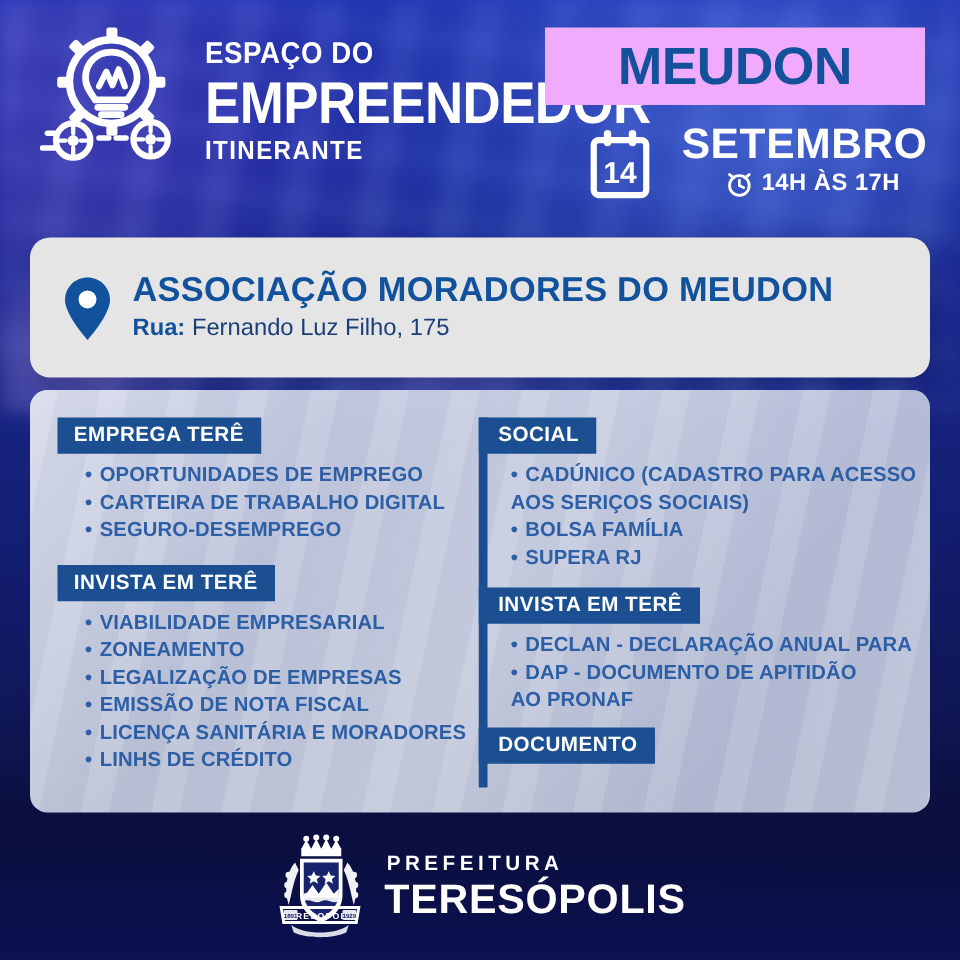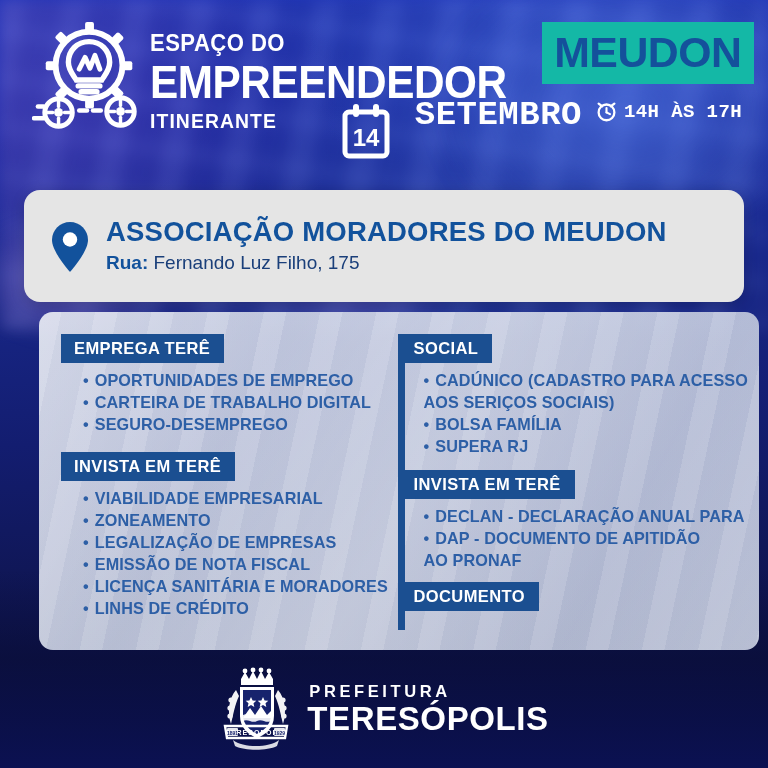--- a/index.html
+++ b/index.html
@@ -56,56 +56,56 @@
     position:absolute; left:0; bottom:0; width:768px; height:200px;
     background: linear-gradient(180deg, rgba(10,14,60,0) 0%, rgba(9,13,55,0.65) 45%, #0b1152 100%);
   }
 
   
   .header {
     position: absolute; left:0; top:0; width:768px; height:182px;
   }
   .logo-block {
     position:absolute; left:32px; top:20px;
-    display:flex; align-items:center; 
+    display:flex; align-items:center; gap:14px;
   }
   .logo-mark { width:118px; height:118px; flex:none; }
   .logo-text { padding-top:4px; }
   .logo-l1 {
     color:#ffffff; font-size:24px; font-weight:bold; letter-spacing:0.5px;
     line-height:1; font-stretch:condensed; transform: scaleX(0.92); transform-origin:left center;
   }
   .logo-l2 {
     color:#ffffff; font-size:47px; font-weight:bold; letter-spacing:-0.5px;
     line-height:1.06; transform: scaleX(0.90); transform-origin:left center;
     margin-top:2px;
   }
   .logo-l3 {
     color:#ffffff; font-size:21px; font-weight:bold; letter-spacing:1.2px;
     line-height:1; transform: scaleX(0.92); transform-origin:left center;
     margin-top:3px;
   }
 
   .meudon-badge {
-    position:absolute; right:14px; top:22px;
-    width:212px; height:62px;
-    background:#14b8a6;
+    position:absolute; right:28px; top:22px;
+    width:304px; height:62px;
+    background:#f0abfc;
     display:flex; align-items:center; justify-content:center;
   }
   .meudon-badge span {
     color:#14519b; font-size:42px; font-weight:bold; letter-spacing:-0.5px;
     transform: scaleX(1.02);
   }
 
   .datetime {
     position:absolute; right:26px; top:98px;
     display:flex; align-items:flex-start; gap:24px;
   }
   .cal-icon { width:50px; height:56px; flex:none; margin-top:6px;}
-  .dt-right { display:flex; flex-direction:row; align-items:flex-start;font-family:Liberation Mono, monospace; }
+  .dt-right { display:flex; flex-direction:column; align-items:center; }
   .dt-month {
     color:#ffffff; font-size:34px; font-weight:bold; letter-spacing:0.5px; line-height:1.05;
   }
   .dt-time-row { display:flex; align-items:center; gap:7px; margin-top:2px; padding-left:14px;}
   .clock-icon { width:21px; height:23px; flex:none; }
   .dt-time { color:#ffffff; font-size:19px; font-weight:bold; letter-spacing:0.4px; }
 
   
   .addr-card {
     position:absolute; left:24px; top:190px;
@@ -127,21 +127,20 @@
   }
   .addr-sub b { color:#12529c; font-weight:bold; }
 
   
   .content-panel {
     position:absolute; left:24px; top:312px;
     width:720px; height:338px;
     background: linear-gradient(145deg, rgba(214,219,234,0.90) 0%, rgba(200,207,226,0.90) 45%, rgba(190,198,220,0.90) 100%);
     border-radius:14px;
     overflow:hidden;
-    margin-left:15px;
   }
   .panel-sheen {
     position:absolute; inset:0;
     background:
       linear-gradient(118deg, rgba(255,255,255,0.30) 0%, rgba(255,255,255,0.05) 28%, rgba(255,255,255,0.22) 52%, rgba(255,255,255,0.02) 78%, rgba(255,255,255,0.16) 100%),
       repeating-linear-gradient(102deg, rgba(255,255,255,0.10) 0px, rgba(255,255,255,0.10) 22px, rgba(150,160,190,0.10) 22px, rgba(150,160,190,0.10) 55px);
     pointer-events:none;
   }
 
   .columns {

